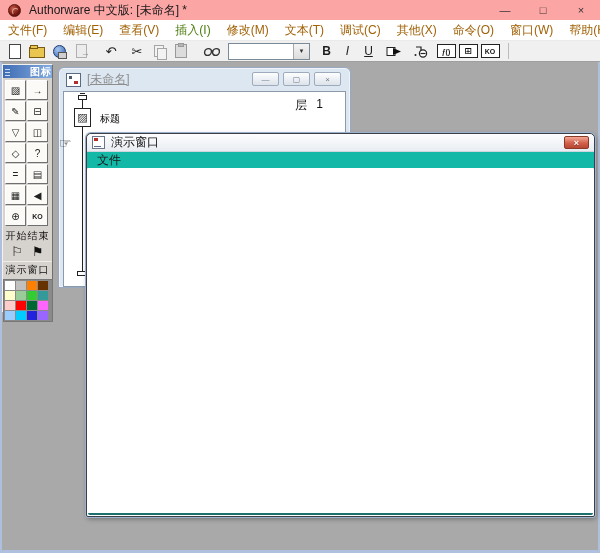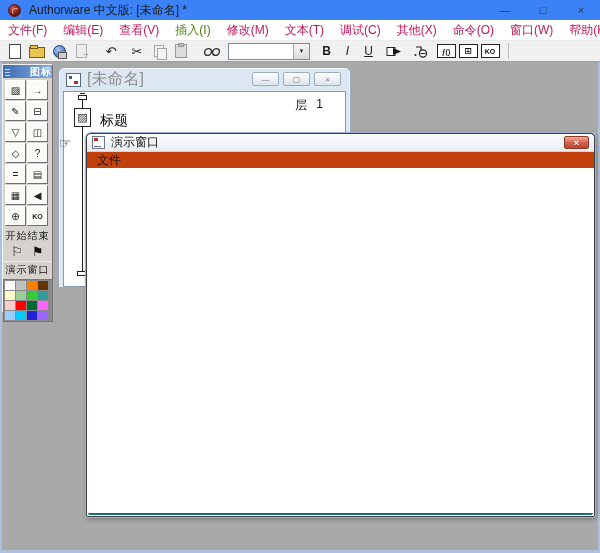--- a/index.html
+++ b/index.html
@@ -2,34 +2,34 @@
 <html><head>
 <meta charset="utf-8">
 <style>
   html,body{margin:0;padding:0;}
   body{width:600px;height:553px;position:relative;overflow:hidden;
        background:#aec0de;font-family:"Liberation Sans","DejaVu Sans",sans-serif;
        -webkit-font-smoothing:antialiased;}
   .abs{position:absolute;}
 
   
-  #titlebar{left:0;top:0;width:600px;height:20px;background:#3b82f6;display:flex;align-items:center;}
+  #titlebar{left:0;top:0;width:600px;height:20px;background:#fca5a5;display:flex;align-items:center;}
   #app-icon{width:13px;height:13px;border-radius:50%;margin-left:8px;
      background:radial-gradient(circle at 35% 32%,#c65b4a,#7e1d12 55%,#3c0b06);
      border:1px solid #5a1510;box-sizing:border-box;position:relative;}
   #app-icon::after{content:"";position:absolute;left:3px;top:3px;width:5px;height:5px;
      border-radius:50%;border:1px solid #e0a090;border-right-color:transparent;border-bottom-color:transparent;}
   #app-title{font-size:12px;color:#1a1a1a;margin-left:8px;white-space:nowrap;}
   .wctl{width:38px;height:20px;display:flex;align-items:center;justify-content:center;
         font-size:11px;color:#333;}
   #win-controls{position:absolute;right:0;top:0;display:flex;}
 
   #menubar{left:0;top:20px;width:600px;height:21px;background:#ffffff;display:flex;align-items:center;
            border-bottom:1px solid #eaeaea;box-sizing:border-box;}
-  .menu-item{font-size:12px;color:#be185d;padding:0 8px;line-height:20px;white-space:nowrap;}
+  .menu-item{font-size:12px;color:#a16207;padding:0 8px;line-height:20px;white-space:nowrap;}
   .menu-item.disabled{color:#4d7c0f;}
 
   #toolbar{left:0;top:41px;width:600px;height:21px;background:#f0f0f0;
            border-bottom:1px solid #9f9f9f;box-sizing:border-box;display:flex;align-items:center;}
   .tbi{width:22px;height:18px;display:flex;align-items:center;justify-content:center;position:relative;flex:none;}
   .pg{width:10px;height:13px;background:#fff;border:1px solid #444;}
   .fold{width:14px;height:9px;background:#e9c64f;border:1px solid #7a5a10;position:relative;margin-top:3px;}
   .fold::before{content:"";position:absolute;top:-3px;left:0;width:6px;height:2px;background:#e9c64f;border:1px solid #7a5a10;}
   .glb{width:13px;height:13px;border-radius:50%;border:1px solid #1a3a70;box-sizing:border-box;
        background:radial-gradient(circle at 35% 30%,#a6c6ef,#2a5db0);}
@@ -74,50 +74,50 @@
   .sw{width:10px;height:9px;}
 
   
   #dwin{left:58px;top:67px;width:293px;height:221px;background:#dde7f2;
         border:1px solid #97a9c0;border-radius:6px 6px 0 0;box-sizing:border-box;
         box-shadow:inset 0 0 0 1px rgba(255,255,255,.55);}
   #dwin-titlebar{height:23px;position:relative;display:flex;align-items:center;}
   #dwin-icon{width:13px;height:12px;background:#fff;border:1px solid #5a6a80;margin-left:7px;position:relative;}
   #dwin-icon::before{content:"";position:absolute;left:2px;top:2px;width:3px;height:3px;background:#4a5a70;}
   #dwin-icon::after{content:"";position:absolute;right:2px;bottom:2px;width:4px;height:3px;background:#b03030;}
-  #dwin-title{font-size:16px;color:#8e8e8e;margin-left:6px;}
+  #dwin-title{font-size:12px;color:#8e8e8e;margin-left:6px;text-decoration:underline;}
   #dwin-btns{position:absolute;right:9px;top:4px;display:flex;gap:4px;}
   .dbtn{width:27px;height:14px;border:1px solid #9dabbc;border-radius:2px;
         background:linear-gradient(#fdfefe,#dde3eb);display:flex;align-items:center;justify-content:center;
         font-size:8px;color:#6d7b8d;box-sizing:border-box;}
   #dwin-content{position:absolute;left:4px;top:23px;right:4px;bottom:0;background:#fff;border:1px solid #8b99a9;box-sizing:border-box;}
   #level-wrap{position:absolute;right:22px;top:5px;font-size:12px;color:#111;display:flex;gap:9px;}
   #flowline{position:absolute;left:18px;top:8px;width:1px;height:175px;background:#222;}
   #start-marker{position:absolute;left:14px;top:3px;width:9px;height:5px;border:1px solid #222;background:#fff;box-sizing:border-box;}
   #start-tick{position:absolute;left:16px;top:1px;width:5px;height:1px;background:#222;}
   #flow-display-icon{position:absolute;left:10px;top:16px;width:17px;height:19px;background:#fff;border:1px solid #222;
         box-sizing:border-box;display:flex;align-items:center;justify-content:center;font-size:11px;color:#333;}
-  #flow-label{position:absolute;left:36px;top:20px;font-size:14px;color:#000;}
+  #flow-label{position:absolute;left:36px;top:20px;font-size:10px;color:#000;}
   #paste-hand{position:absolute;left:-5px;top:43px;font-size:14px;color:#222;}
   #end-marker{position:absolute;left:13px;top:179px;width:11px;height:5px;border:1px solid #222;background:#fff;box-sizing:border-box;}
 
   
   #pwin{left:86px;top:133px;width:509px;height:384px;background:#fff;
         border:1px solid #3c4046;border-radius:5px 5px 2px 2px;box-sizing:border-box;
         box-shadow:0 0 0 1px #9ab0cc,1px 2px 5px rgba(0,0,0,.35);z-index:5;}
   #pwin-titlebar{height:17px;background:linear-gradient(#fdfdfe,#e9edf2);border-bottom:1px solid #cfd6de;
         border-radius:5px 5px 0 0;display:flex;align-items:center;position:relative;}
   #pwin-icon{width:11px;height:11px;background:#fff;border:1px solid #6a7686;margin-left:5px;position:relative;}
   #pwin-icon::before{content:"";position:absolute;left:1px;top:1px;width:4px;height:3px;background:#b23228;}
   #pwin-icon::after{content:"";position:absolute;left:1px;bottom:1px;width:7px;height:1px;background:#5a6a90;}
   #pwin-title{font-size:12px;color:#111;margin-left:6px;}
   #pwin-close{position:absolute;right:5px;top:2px;width:25px;height:13px;border:1px solid #8c3a28;border-radius:2px;
         background:linear-gradient(#f3a896,#d2604a 55%,#b84734);display:flex;align-items:center;justify-content:center;
         color:#fff;font-size:9px;font-weight:bold;text-shadow:0 1px 1px rgba(0,0,0,.4);box-sizing:border-box;}
-  #pwin-menubar{height:16px;background:#c2410c;border-bottom:1px solid #dddddd;display:flex;align-items:center;}
+  #pwin-menubar{height:16px;background:#14b8a6;border-bottom:1px solid #dddddd;display:flex;align-items:center;}
   #pwin-menu-file{font-size:12px;color:#1a1a1a;padding-left:10px;}
   #pwin-content{position:absolute;left:1px;right:1px;top:34px;bottom:1px;background:#fff;
         border-bottom:2px solid #1b6f6f;box-sizing:border-box;border-radius:0 0 2px 2px;}
 </style>
 </head>
 <body>
 
 <div id="titlebar" class="abs">
   <div id="app-icon"></div>
   <div id="app-title">Authorware 中文版: [未命名] *</div>

